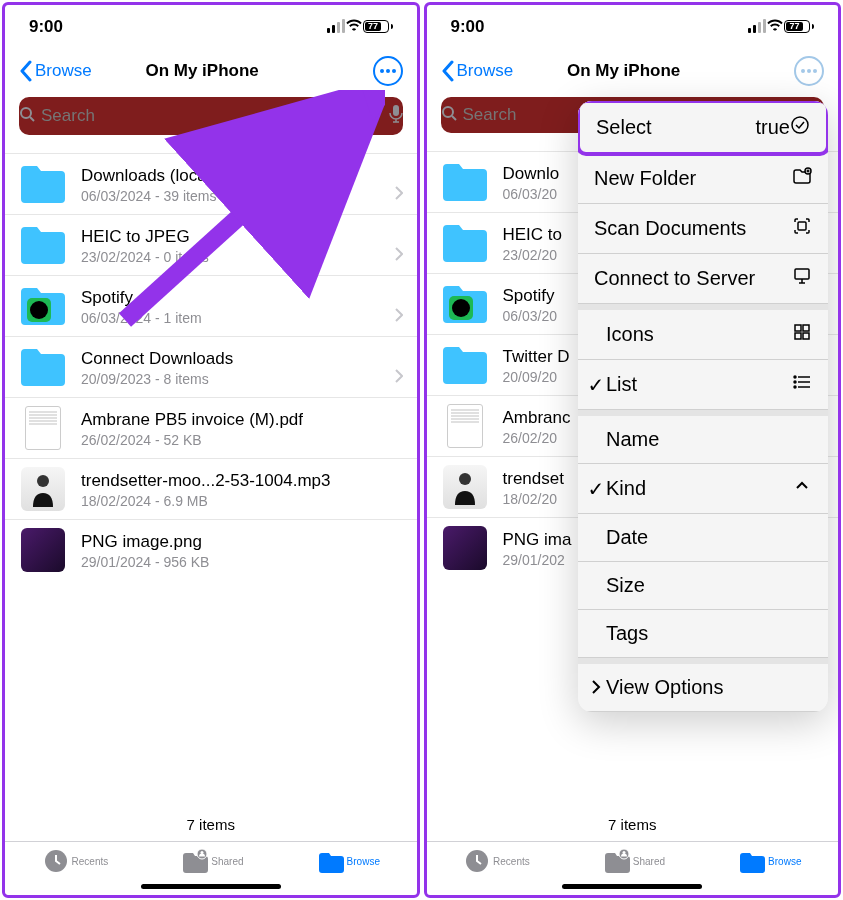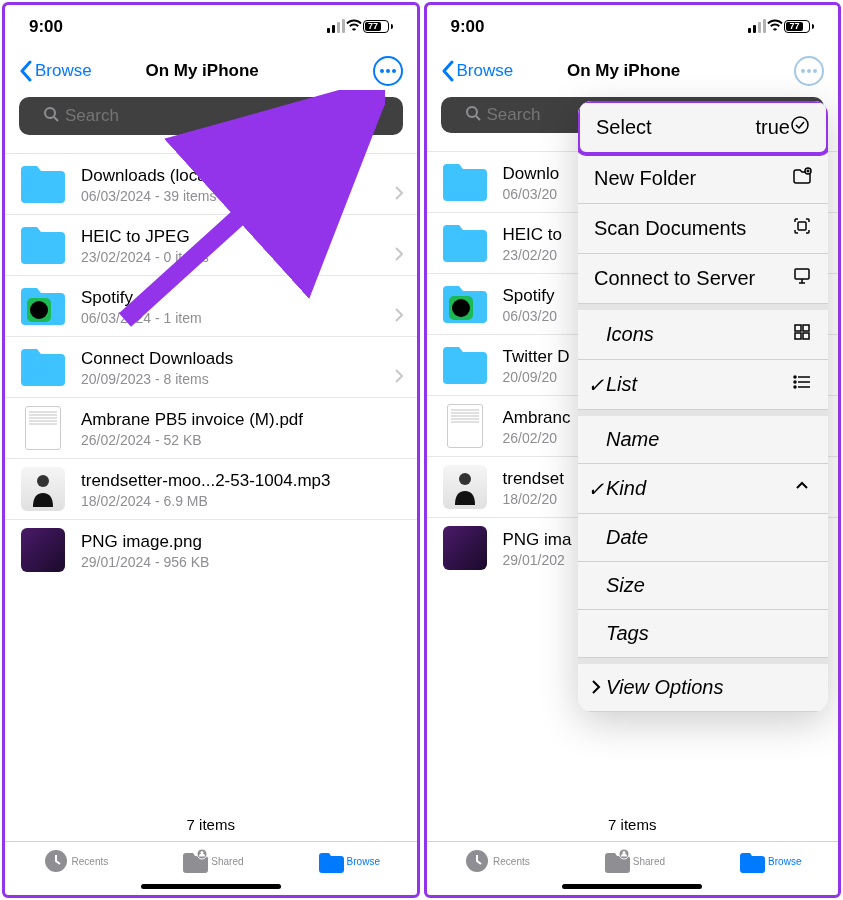--- a/index.html
+++ b/index.html
@@ -19,21 +19,21 @@
     .battery-tip { width: 2px; height: 5px; background: #000; border-radius: 0 2px 2px 0; }
     
     .nav-header { display: flex; align-items: center; padding: 6px 14px; height: 44px; }
     .back-btn { display: flex; align-items: center; color: #007aff; font-size: 17px; gap: 2px; }
     .back-btn svg { width: 14px; height: 22px; }
     .nav-title { flex: 1; text-align: center; font-size: 17px; font-weight: 600; margin-left: -60px; }
     .more-btn { width: 30px; height: 30px; border: 2px solid #007aff; border-radius: 50%; display: flex; align-items: center; justify-content: center; color: #007aff; font-weight: bold; letter-spacing: 1px; }
     .more-btn.dimmed { border-color: #a3c8e8; }
     .more-btn svg { width: 16px; height: 4px; }
     
-    .search-bar { margin: 4px 14px 8px; background: #404040; border-radius: 10px; padding: 8px 24px; display: flex; align-items: center; gap: 6px; color: #8e8e93; }
+    .search-bar { margin: 4px 14px 8px; background: #7f1d1d; border-radius: 10px; padding: 8px 0; display: flex; align-items: center; gap: 6px; color: #8e8e93; }
     .search-bar input { flex: 1; border: none; background: transparent; font-size: 17px; color: #8e8e93; outline: none; }
     .search-icon svg { width: 16px; height: 16px; }
     .mic-icon svg { width: 14px; height: 18px; }
     
     .file-list { flex: 1; overflow-y: auto; }
     .file-row { display: flex; align-items: flex-end; padding: 10px 14px; gap: 14px; border-bottom: 0.5px solid #e6e6e6; }
     .file-row:last-child { border-bottom: none; }
     .file-list .file-row:first-child { border-top: 0.5px solid #e6e6e6; margin-top: 10px; }
     .file-thumb { width: 48px; height: 40px; display: flex; align-items: center; justify-content: center; }
     .folder-icon svg { width: 48px; height: 40px; }
@@ -57,21 +57,21 @@
     
     .arrow-annotation { position: absolute; top: 85px; left: 110px; width: 270px; height: 240px; pointer-events: none; z-index: 50; }
     
     .context-menu { position: absolute; top: 96px; right: 10px; width: 250px; background: #ededed; border-radius: 14px; box-shadow: 0 10px 40px rgba(0,0,0,0.2); z-index: 100; overflow: hidden; }
     .menu-item { display: flex; align-items: center; justify-content: space-between; padding: 12px 16px; font-size: 20px; border-bottom: 0.5px solid #d0d0d0; background: #f5f5f5; }
     .menu-section-break { height: 6px; background: #e4e4e4; border: none; }
     .menu-item.highlighted { border: 4px solid #9333ea; border-radius: 10px; margin: -2px; position: relative; z-index: 2; background: #f5f5f5; }
     .menu-check { width: 20px; text-align: center; }
     .menu-label { flex: 1; }
     .menu-icon svg { width: 20px; height: 20px; }
-    .menu-item.with-check { padding-left: 8px; font-style: italic; }
+    .menu-item.with-check { padding-left: 8px; }
   </style>
 </head>
 <body>
 
 <div class="phone">
   <div class="status-bar">
     <span class="status-time">9:00</span>
     <div class="status-icons">
       <div class="signal-bars">
           <div class="bar b1"></div>

